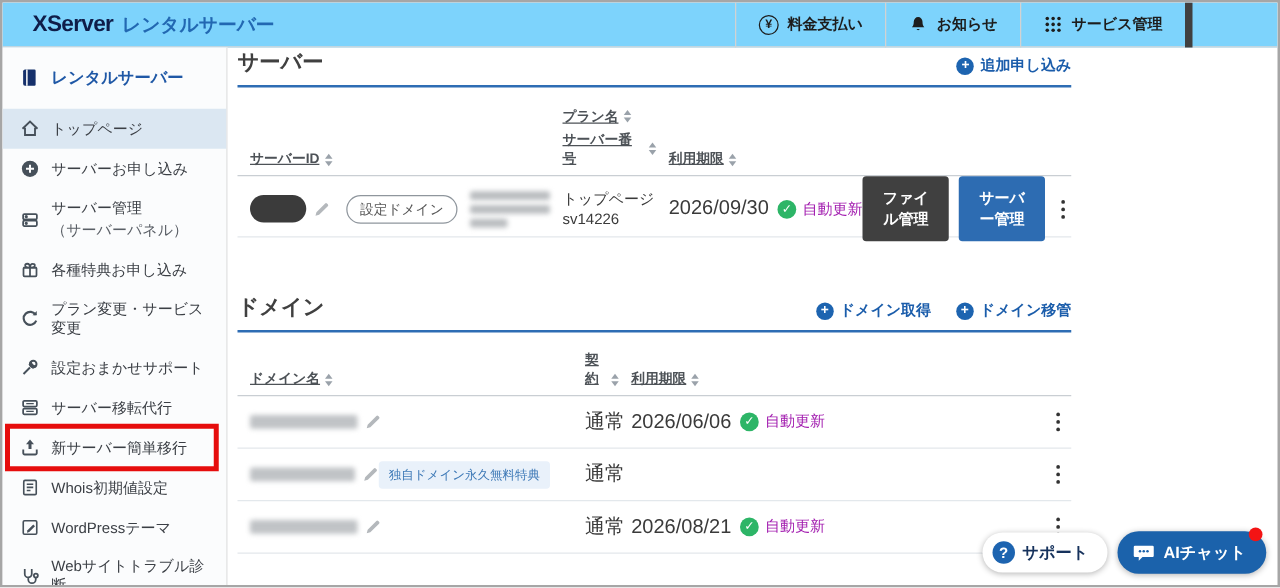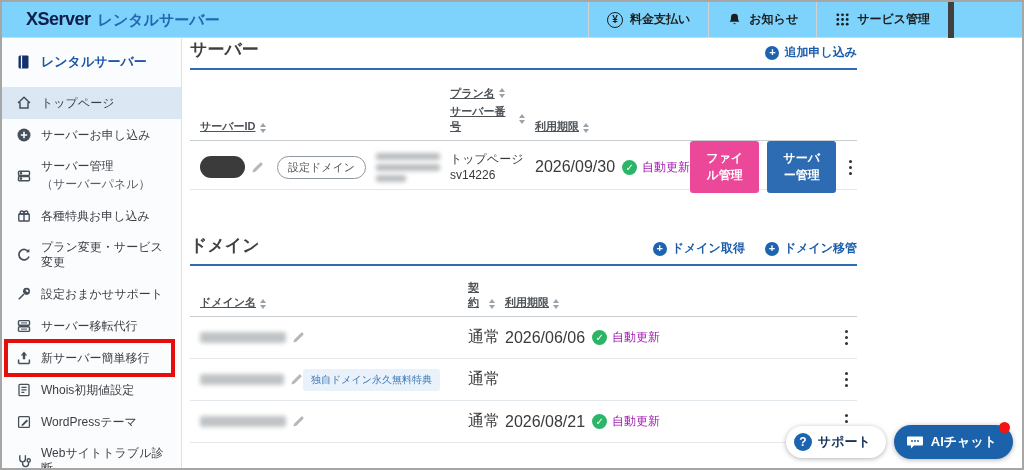--- a/index.html
+++ b/index.html
@@ -69,21 +69,21 @@
   .blurbars b { display:block; width:64px; height:7px; background:#b9bcbf; filter:blur(2px); border-radius:2px; }
   .blurbar { width:86px; height:11px; background:#c0c3c6; filter:blur(2px); border-radius:2px; }
   .plan { font-size:12px; color:#3a3a3a; line-height:16px; }
   .date { font-size:16px; color:#3a3a3a; white-space:nowrap; }
   .check { width:15px; height:15px; border-radius:50%; background:#2db567; color:#fff; font-size:10px; font-weight:bold; display:flex; align-items:center; justify-content:center; margin:0 5px 0 7px; flex:none; }
   .check::before { content:"\2713"; }
   .renew { font-size:12px; color:#a21caf; white-space:nowrap; }
 
   .row-actions { margin-left:auto; display:flex; align-items:center; gap:8px; }
   .btn { border:none; color:#fff; font-weight:bold; font-size:12px; padding:9px 13px; border-radius:3px; cursor:pointer; font-family:inherit; }
-  .btn-file { background:#ec4899; }
+  .btn-file { background:#404040; }
   .btn-srv { background:#2d6cb2; }
   .kebab { width:22px; height:26px; display:flex; align-items:center; justify-content:center; cursor:pointer; }
   .kebab span { width:3px; height:3px; border-radius:50%; background:#333; box-shadow:0 -6px 0 #333, 0 6px 0 #333; }
 
   .domain-sec { margin-top:44px; }
   .chip-free { margin-left:auto; margin-right:18px; font-size:10px; color:#3c78b6; background:#e9f1fa; border-radius:3px; padding:4px 8px; white-space:nowrap; }
 
   
   .float-btns { position:absolute; right:9px; bottom:9px; display:flex; gap:8px; align-items:center; }
   .support-btn { display:flex; align-items:center; gap:6px; background:#fff; border-radius:17px; padding:7px 15px 7px 8px; box-shadow:0 1px 5px rgba(0,0,0,.3); font-size:13px; font-weight:bold; color:#16325c; cursor:pointer; }

